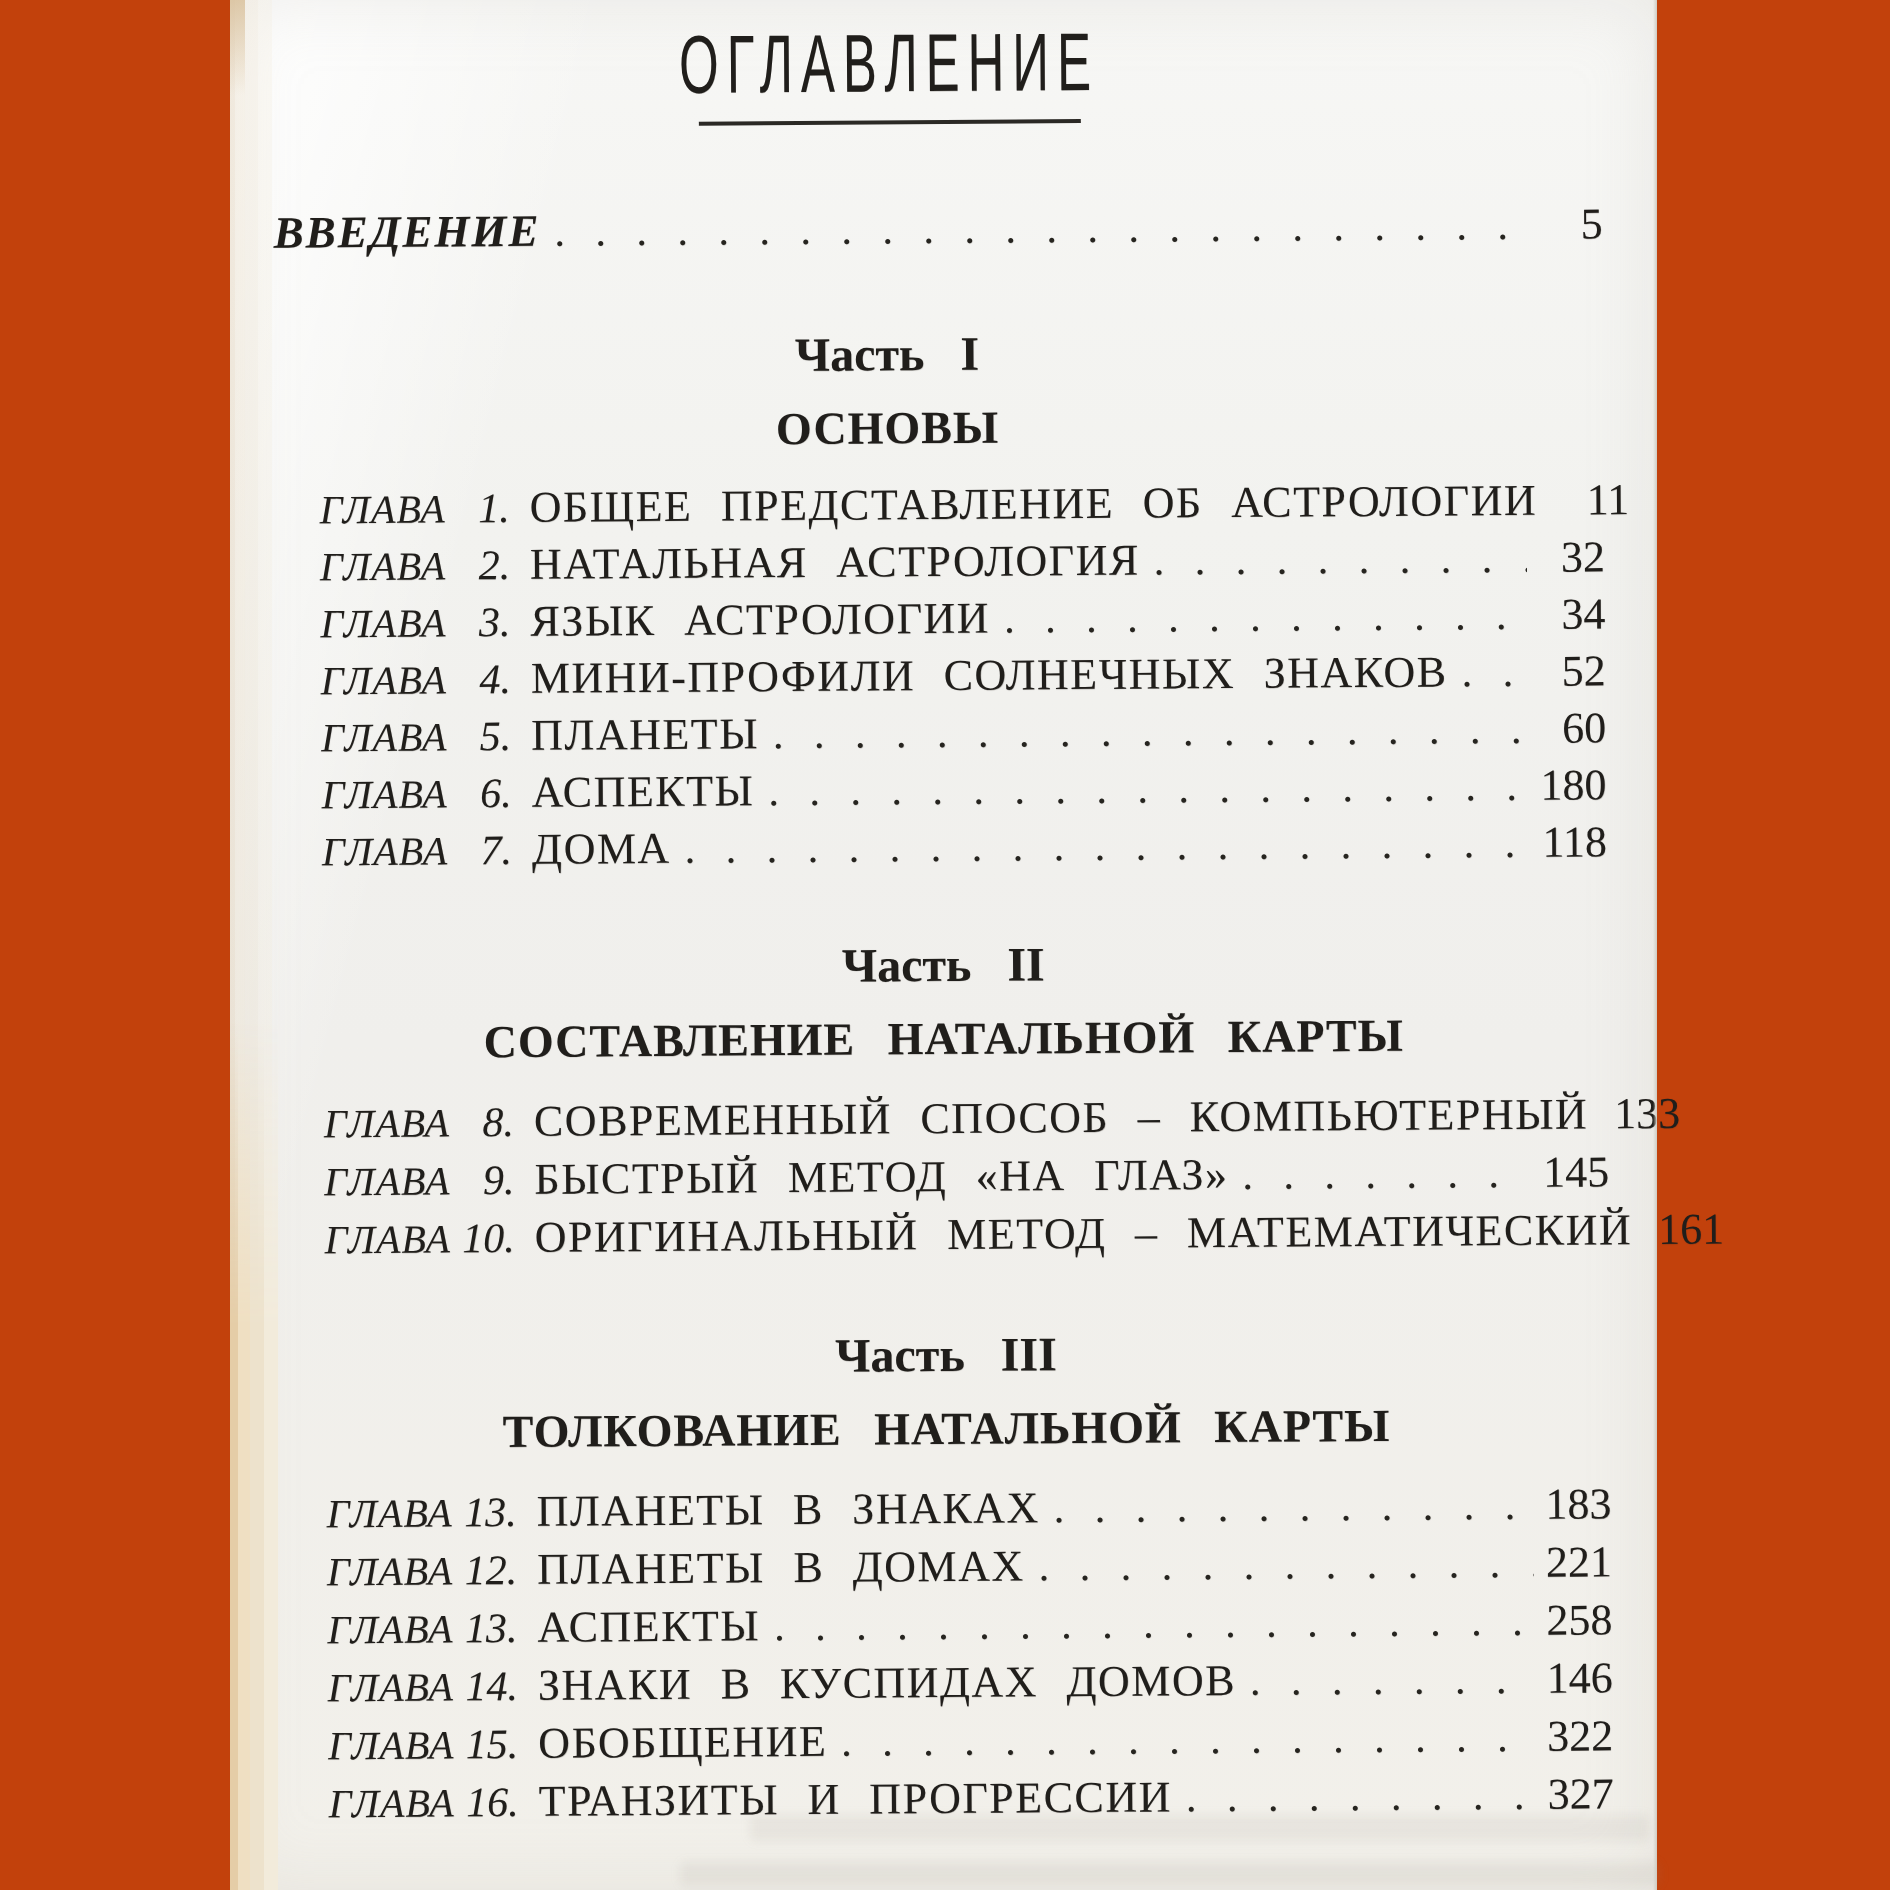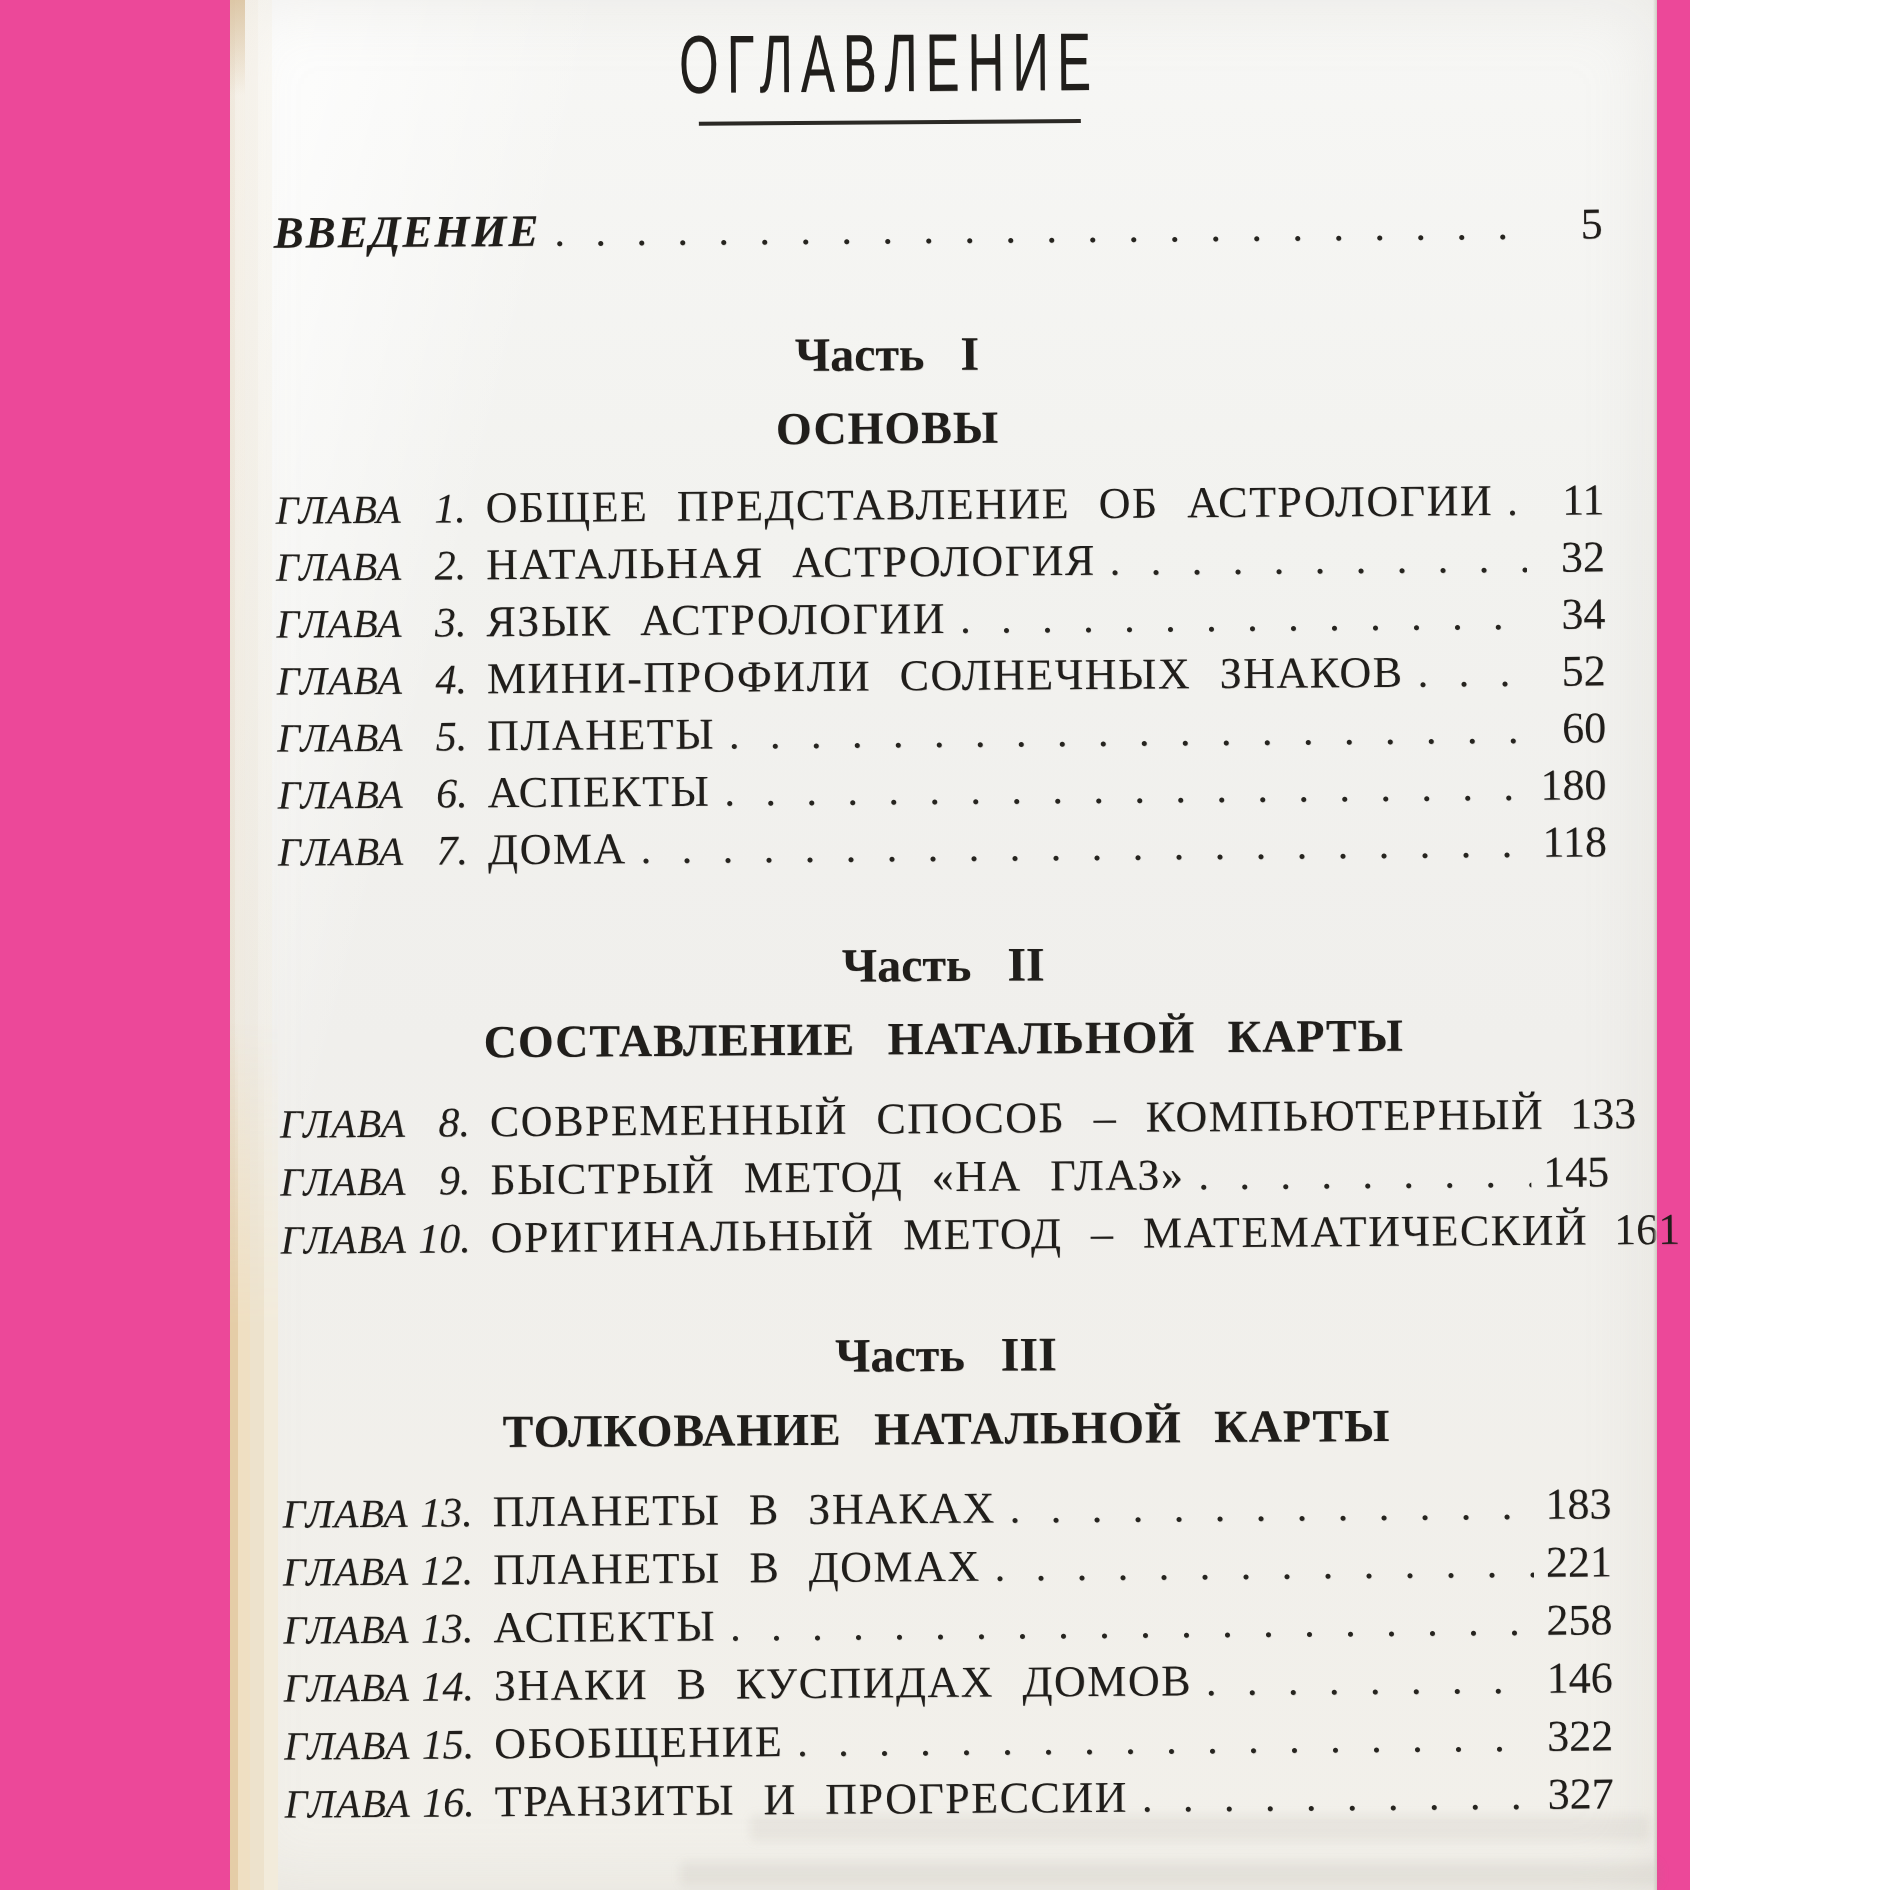--- a/index.html
+++ b/index.html
@@ -1,16 +1,16 @@
 <!DOCTYPE html>
 <html><head>
 <meta charset="utf-8">
 <style>
   html,body{margin:0;padding:0;background:#ffffff;}
-  .photo{position:relative;width:1690px;height:1890px;background:#ec4899;overflow:hidden;
+  .photo{position:relative;width:1890px;height:1890px;background:#c2410c;overflow:hidden;
          font-family:"Liberation Serif","DejaVu Serif",serif;color:#201e1b;}
   
   .page{position:absolute;left:230px;top:0;width:1427px;height:1890px;
         background:
           linear-gradient(105deg, rgba(255,255,255,0.9) 0%, rgba(255,255,255,0) 20%),
           linear-gradient(to bottom,#f7f7f5 0%,#f2f2ef 28%,#f0efec 55%,#f2f0ea 100%);
         box-shadow:inset 0 0 70px rgba(185,183,174,0.22);}
   .page::after{content:'';position:absolute;right:0;top:0;bottom:0;width:4px;
         background:linear-gradient(to left,#cfccc3,rgba(207,204,195,0));}
   .edge-stack{position:absolute;left:0;top:0;bottom:0;width:58px;pointer-events:none;
@@ -26,21 +26,21 @@
   .content{position:absolute;left:42px;right:56px;top:0;transform:rotate(-0.4deg);transform-origin:50% 0;
         text-shadow:0.3px 0.4px 0.7px rgba(45,40,33,0.35);}
   h1.doc-title{margin:28px 0 0 0;font-family:"Liberation Sans","DejaVu Sans",sans-serif;font-weight:400;
         font-size:82px;line-height:70px;text-align:center;transform:translateX(-48px);white-space:nowrap;}
   h1.doc-title .squeeze{display:inline-block;transform:scaleX(0.62);transform-origin:center;letter-spacing:13px;}
   .rule{width:382px;height:4px;background:#2b2925;margin:22px auto 0 auto;transform:translateX(-48px);}
   
   .row{display:flex;align-items:baseline;line-height:56px;font-size:44px;white-space:nowrap;}
   .intro-row{margin-top:78px;line-height:52px;}
   .intro-label{font-style:italic;font-weight:700;font-size:45px;letter-spacing:2px;}
-  .glava{flex:0 0 118px;font-style:italic;font-size:40px;letter-spacing:1px;}
+  .glava{flex:0 0 118px;font-style:italic;font-size:40px;letter-spacing:1px;margin-left:44px;}
   .num{flex:0 0 64px;text-align:right;font-style:italic;font-size:42px;}
   .chapter-title{margin-left:20px;letter-spacing:1.5px;word-spacing:16px;}
   .leader{flex:1 1 auto;overflow:hidden;font-size:42px;letter-spacing:10px;padding-left:14px;color:#26241f;}
   .leader.no-dots{visibility:hidden;}
   .pg{flex:0 0 78px;text-align:right;font-size:44px;}
   
   .part-heading{text-align:center;font-weight:700;font-size:48px;line-height:54px;word-spacing:24px;}
   .part-subheading{text-align:center;font-weight:700;font-size:46px;line-height:54px;margin-top:20px;
         word-spacing:20px;letter-spacing:1px;}
   .part1 .part-heading,.part1 .part-subheading{transform:translateX(-52px);}

